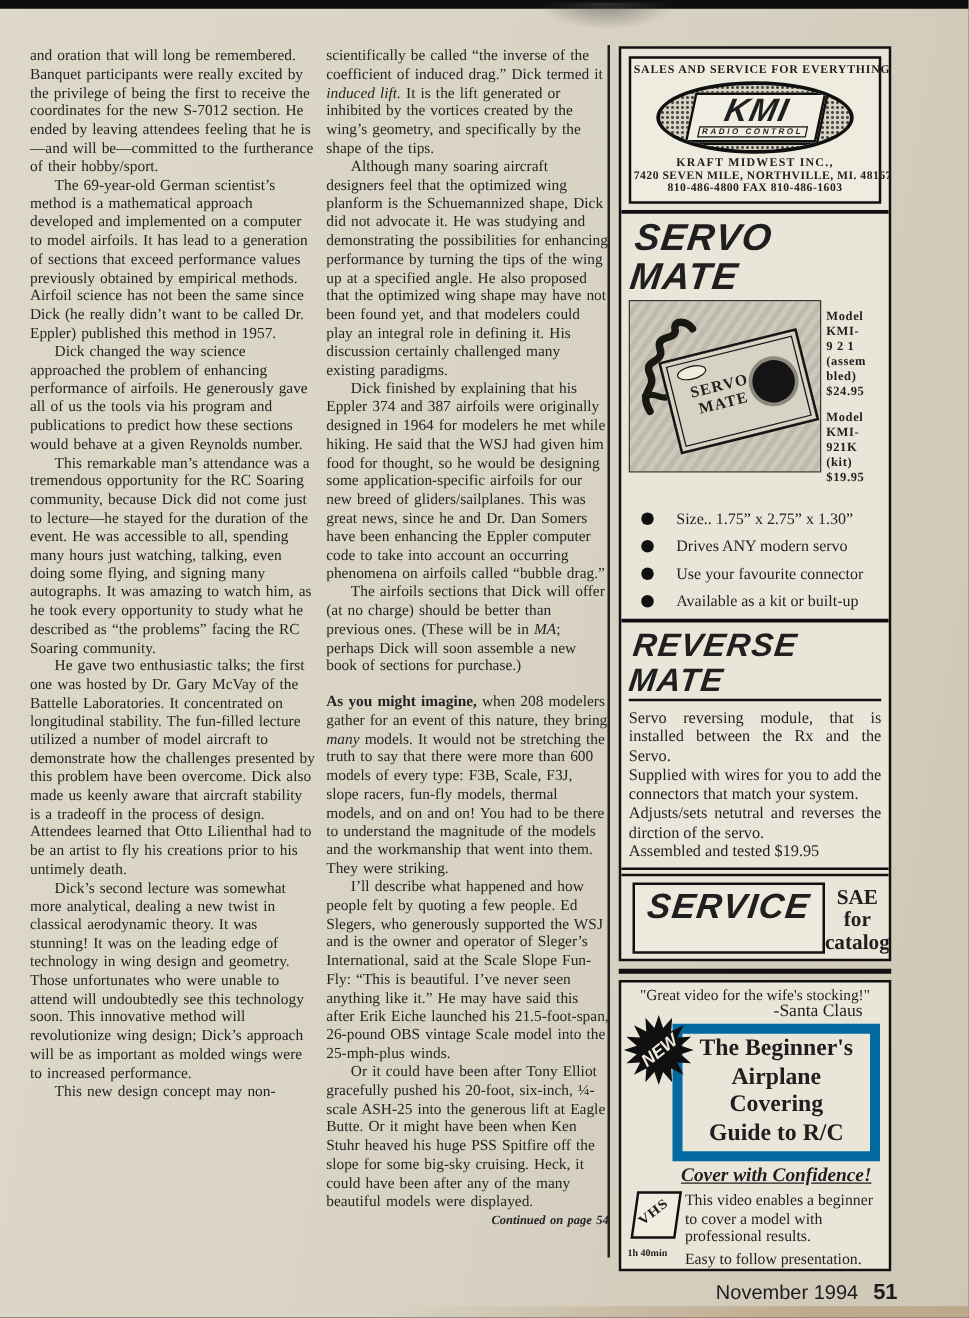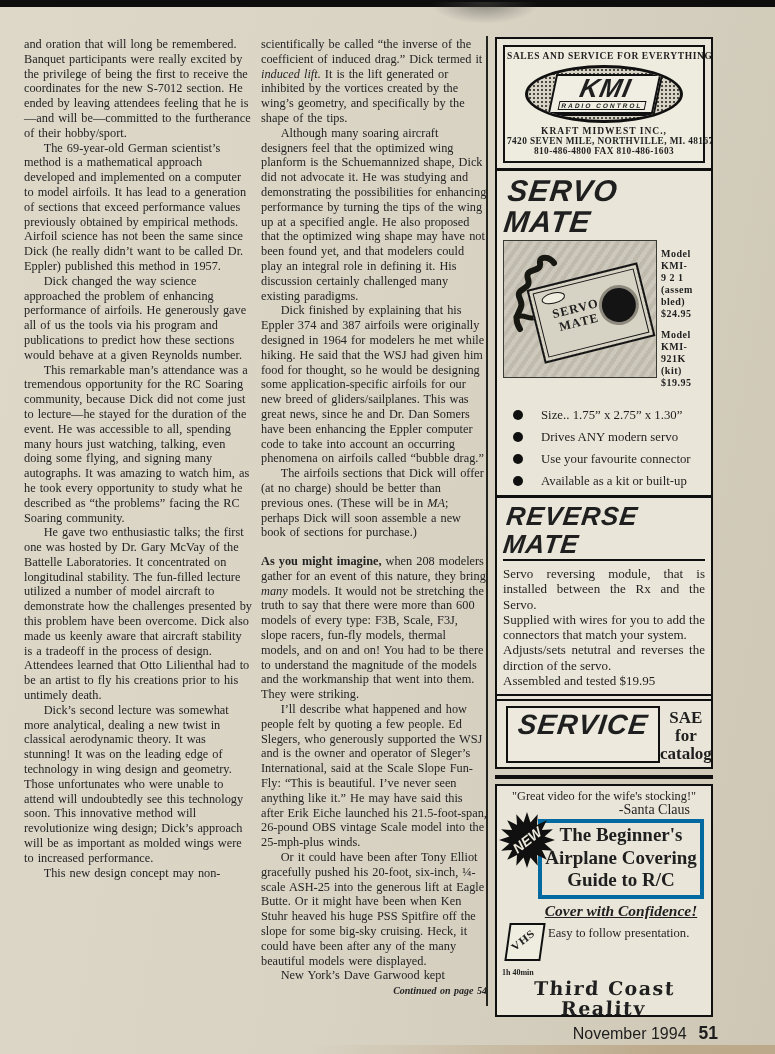--- a/index.html
+++ b/index.html
@@ -77,21 +77,21 @@
   .betweenbar{height:4px;background:#101010;margin:6px 0 5px;}
   .videoad{border:2px solid #101010;background:#e9e5d8;padding:3px 5px;box-sizing:border-box;
            height:233px;overflow:hidden;position:relative;}
   .vquote{font-size:12.3px;text-align:center;white-space:nowrap;}
   .vsanta{font-size:14px;text-align:right;margin:-2px 16px 0 0;}
   .vnew{position:absolute;left:2px;top:26px;width:56px;height:56px;background:#101010;z-index:2;
         display:flex;align-items:center;justify-content:center;
         clip-path:polygon(100% 50%,81.4% 56.2%,96.2% 69.1%,76.6% 67.8%,85.4% 85.4%,67.8% 76.6%,69.1% 96.2%,56.2% 81.4%,50% 100%,43.8% 81.4%,30.9% 96.2%,32.2% 76.6%,14.6% 85.4%,23.4% 67.8%,3.8% 69.1%,18.6% 56.2%,0% 50%,18.6% 43.8%,3.8% 30.9%,23.4% 32.2%,14.6% 14.6%,32.2% 23.4%,30.9% 3.8%,43.8% 18.6%,50% 0%,56.2% 18.6%,69.1% 3.8%,67.8% 23.4%,85.4% 14.6%,76.6% 32.2%,96.2% 30.9%,81.4% 43.8%);}
   .vnew span{color:#ece8db;font-family:"Liberation Sans",sans-serif;font-weight:900;font-style:italic;
         font-size:14px;transform:rotate(-38deg);}
-  .vtitlebox{border:4px solid #0369a1;margin:1px 2px 3px 36px;padding:1px 0 3px;text-align:center;}
+  .vtitlebox{border:8px solid #0369a1;margin:1px 2px 3px 36px;padding:1px 0 3px;text-align:center;}
   .vtitleline{font-weight:bold;font-size:19px;line-height:22.5px;}
   .vconf{text-align:center;font-weight:bold;font-style:italic;font-size:15.5px;text-decoration:underline;
          margin:0 0 2px 34px;}
   .vrow{display:flex;}
   .vvhs{flex:none;width:46px;text-align:center;}
   .vvhsbox{width:32px;height:34px;border:2px solid #101010;margin:1px auto 0;position:relative;
            transform:skewX(-8deg);background:#efece0;}
   .vvhsbox span{position:absolute;left:1px;top:9px;font-weight:bold;font-size:11.5px;letter-spacing:.5px;
            transform:rotate(-42deg);display:inline-block;}
   .vtime{font-size:8px;font-weight:bold;margin-top:7px;text-align:left;}
@@ -122,21 +122,20 @@
       <p class="para indent"><span>This new design concept may non-</span></p>
     </div>
   <div id="mid-col" class="col">
       <p class="para"><span>scientifically be called “the inverse of the coefficient of induced drag.” Dick termed it </span><span class="seg-italic">induced lift.</span><span> It is the lift generated or inhibited by the vortices created by the wing’s geometry, and specifically by the shape of the tips.</span></p>
       <p class="para indent"><span>Although many soaring aircraft designers feel that the optimized wing planform is the Schuemannized shape, Dick did not advocate it. He was studying and demonstrating the possibilities for enhancing performance by turning the tips of the wing up at a specified angle. He also proposed that the optimized wing shape may have not been found yet, and that modelers could play an integral role in defining it. His discussion certainly challenged many existing paradigms.</span></p>
       <p class="para indent"><span>Dick finished by explaining that his Eppler 374 and 387 airfoils were originally designed in 1964 for modelers he met while hiking. He said that the WSJ had given him food for thought, so he would be designing some application-specific airfoils for our new breed of gliders/sailplanes. This was great news, since he and Dr. Dan Somers have been enhancing the Eppler computer code to take into account an occurring phenomena on airfoils called “bubble drag.”</span></p>
       <p class="para indent"><span>The airfoils sections that Dick will offer (at no charge) should be better than previous ones. (These will be in </span><span class="seg-italic">MA</span><span>; perhaps Dick will soon assemble a new book of sections for purchase.)</span></p>
       <p class="para space"><span class="seg-bold">As you might imagine,</span><span> when 208 modelers gather for an event of this nature, they bring </span><span class="seg-italic">many</span><span> models. It would not be stretching the truth to say that there were more than 600 models of every type: F3B, Scale, F3J, slope racers, fun-fly models, thermal models, and on and on! You had to be there to understand the magnitude of the models and the workmanship that went into them. They were striking.</span></p>
       <p class="para indent"><span>I’ll describe what happened and how people felt by quoting a few people. Ed Slegers, who generously supported the WSJ and is the owner and operator of Sleger’s International, said at the Scale Slope Fun-Fly: “This is beautiful. I’ve never seen anything like it.” He may have said this after Erik Eiche launched his 21.5-foot-span, 26-pound OBS vintage Scale model into the 25-mph-plus winds.</span></p>
       <p class="para indent"><span>Or it could have been after Tony Elliot gracefully pushed his 20-foot, six-inch, ¼-scale ASH-25 into the generous lift at Eagle Butte. Or it might have been when Ken Stuhr heaved his huge PSS Spitfire off the slope for some big-sky cruising. Heck, it could have been after any of the many beautiful models were displayed.</span></p>
-      <p class="para indent"><span>New York’s Dave Garwood kept</span></p>
       <p class="para right"><span class="seg-bolditalic">Continued on page 54</span></p>
     </div>
   <div class="colrule"></div>
 
   <div class="adcol">
     <div class="bigad">
 
       <div class="kmibox">
         <div class="kmitag">SALES AND SERVICE FOR EVERYTHING R/C</div>
         <div class="kmioval">
@@ -242,20 +241,21 @@
       </div>
       <div class="vconf">Cover with Confidence!</div>
       <div class="vrow">
         <div class="vvhs">
           <div class="vvhsbox">
               <span>VHS</span>
             </div>
           <div class="vtime">1h 40min</div>
         </div>
         <div class="vdesc">
+          <div>This video enables a beginner to cover a model with professional results.</div>
           <div class="vdesc2">Easy to follow presentation.</div>
         </div>
       </div>
       <div class="vtcr">Third Coast Reality</div>
       <div class="vfvp">Film and Video Productions</div>
 
     </div>
   </div>
 
   <div class="footer">

